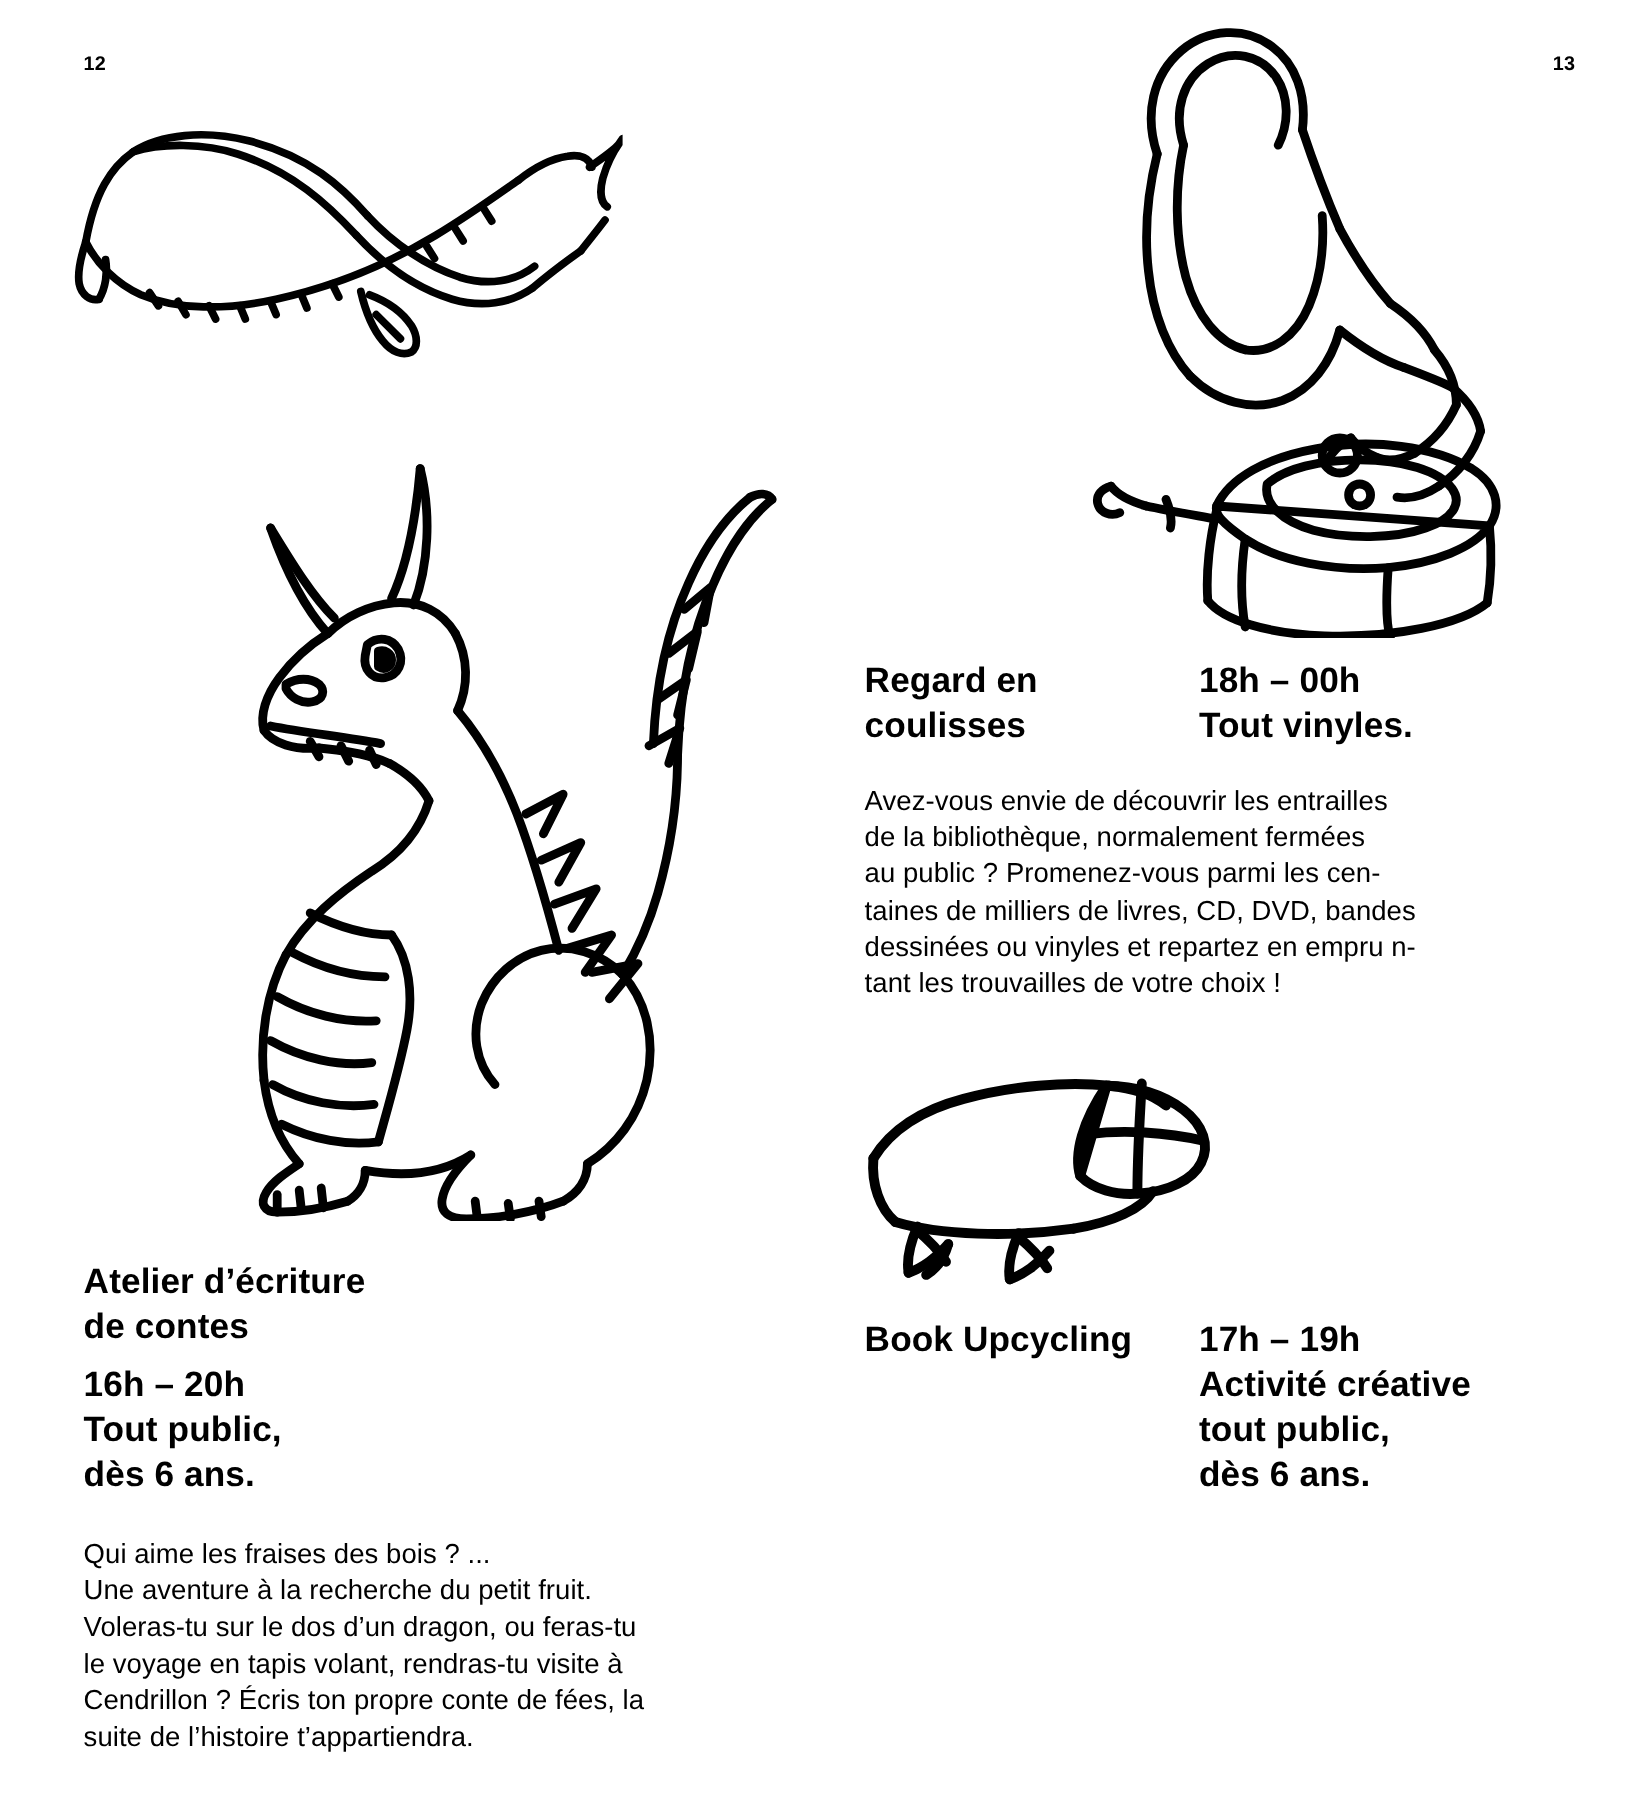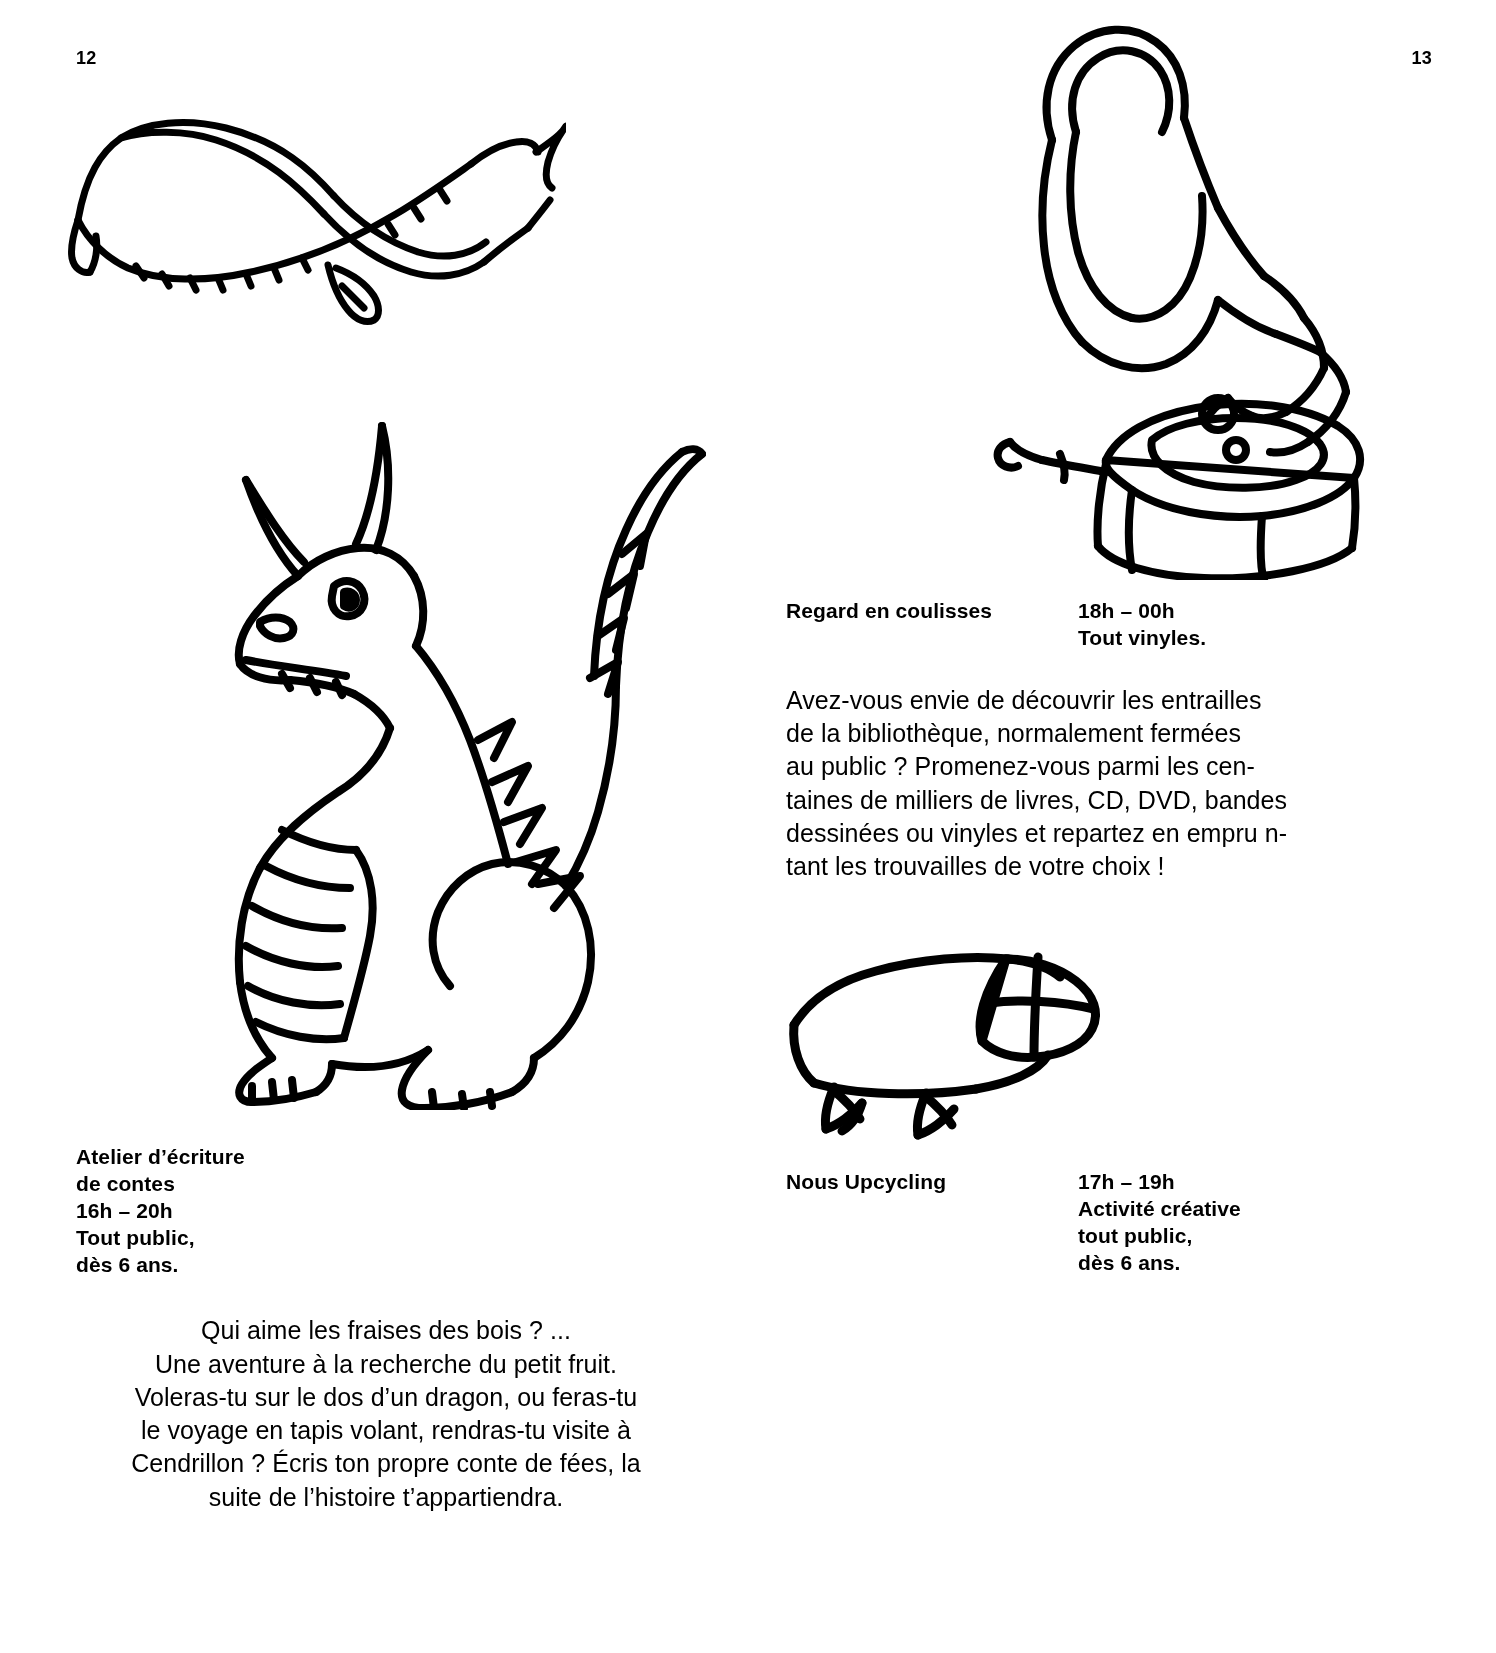--- a/index.html
+++ b/index.html
@@ -49,44 +49,45 @@
   .illus {
     display: block;
   }
   .illus svg { display: block; }
 
   
   .entry-head {
     display: flex;
     align-items: flex-start;
     font-weight: bold;
-    font-size: 21px;
+    font-size: 32px;
     line-height: 1.28;
     letter-spacing: 0.1px;
+    gap: 12px;
   }
   .entry-title {
     white-space: pre-line;
     flex: 0 0 auto;
   }
   .entry-meta {
     white-space: pre-line;
     flex: 0 0 auto;
   }
   .entry-body {
     font-size: 25px;
     line-height: 1.33;
     letter-spacing: 0.05px;
     white-space: pre-line;
     font-weight: normal;
   }
 
   
   .left-head  { margin-top: 0; }
   .left-head .entry-title { width: 298px; }
-  .left-body  { margin-top: 36px; text-align: center; }
+  .left-body  { margin-top: 36px; }
 
   
   .right-head .entry-title { width: 292px; }
   .right-body { margin-top: 32px; }
 </style>
 </head>
 <body>
 
 <div class="page">
 
@@ -311,21 +312,21 @@
           <path d="M82 166 C 78 180, 72 188, 62 194"></path>
           <path d="M52 152 C 64 162, 74 172, 80 182"></path>
           <path d="M146 156 C 140 170, 136 186, 138 198"></path>
           <path d="M138 198 C 150 194, 164 184, 174 172"></path>
           <path d="M144 158 C 156 168, 166 178, 172 188"></path>
         </g>
       </svg>
     </div>
 
     <div class="entry-head right-head" style="margin-top:22px;">
-      <span class="entry-title">Nous Upcycling</span>
+      <span class="entry-title">Book Upcycling</span>
       <span class="entry-meta">17h – 19h
 Activité créative
 tout public,
 dès 6 ans.</span>
     </div>
 
   </div>
 
 </div>
 

